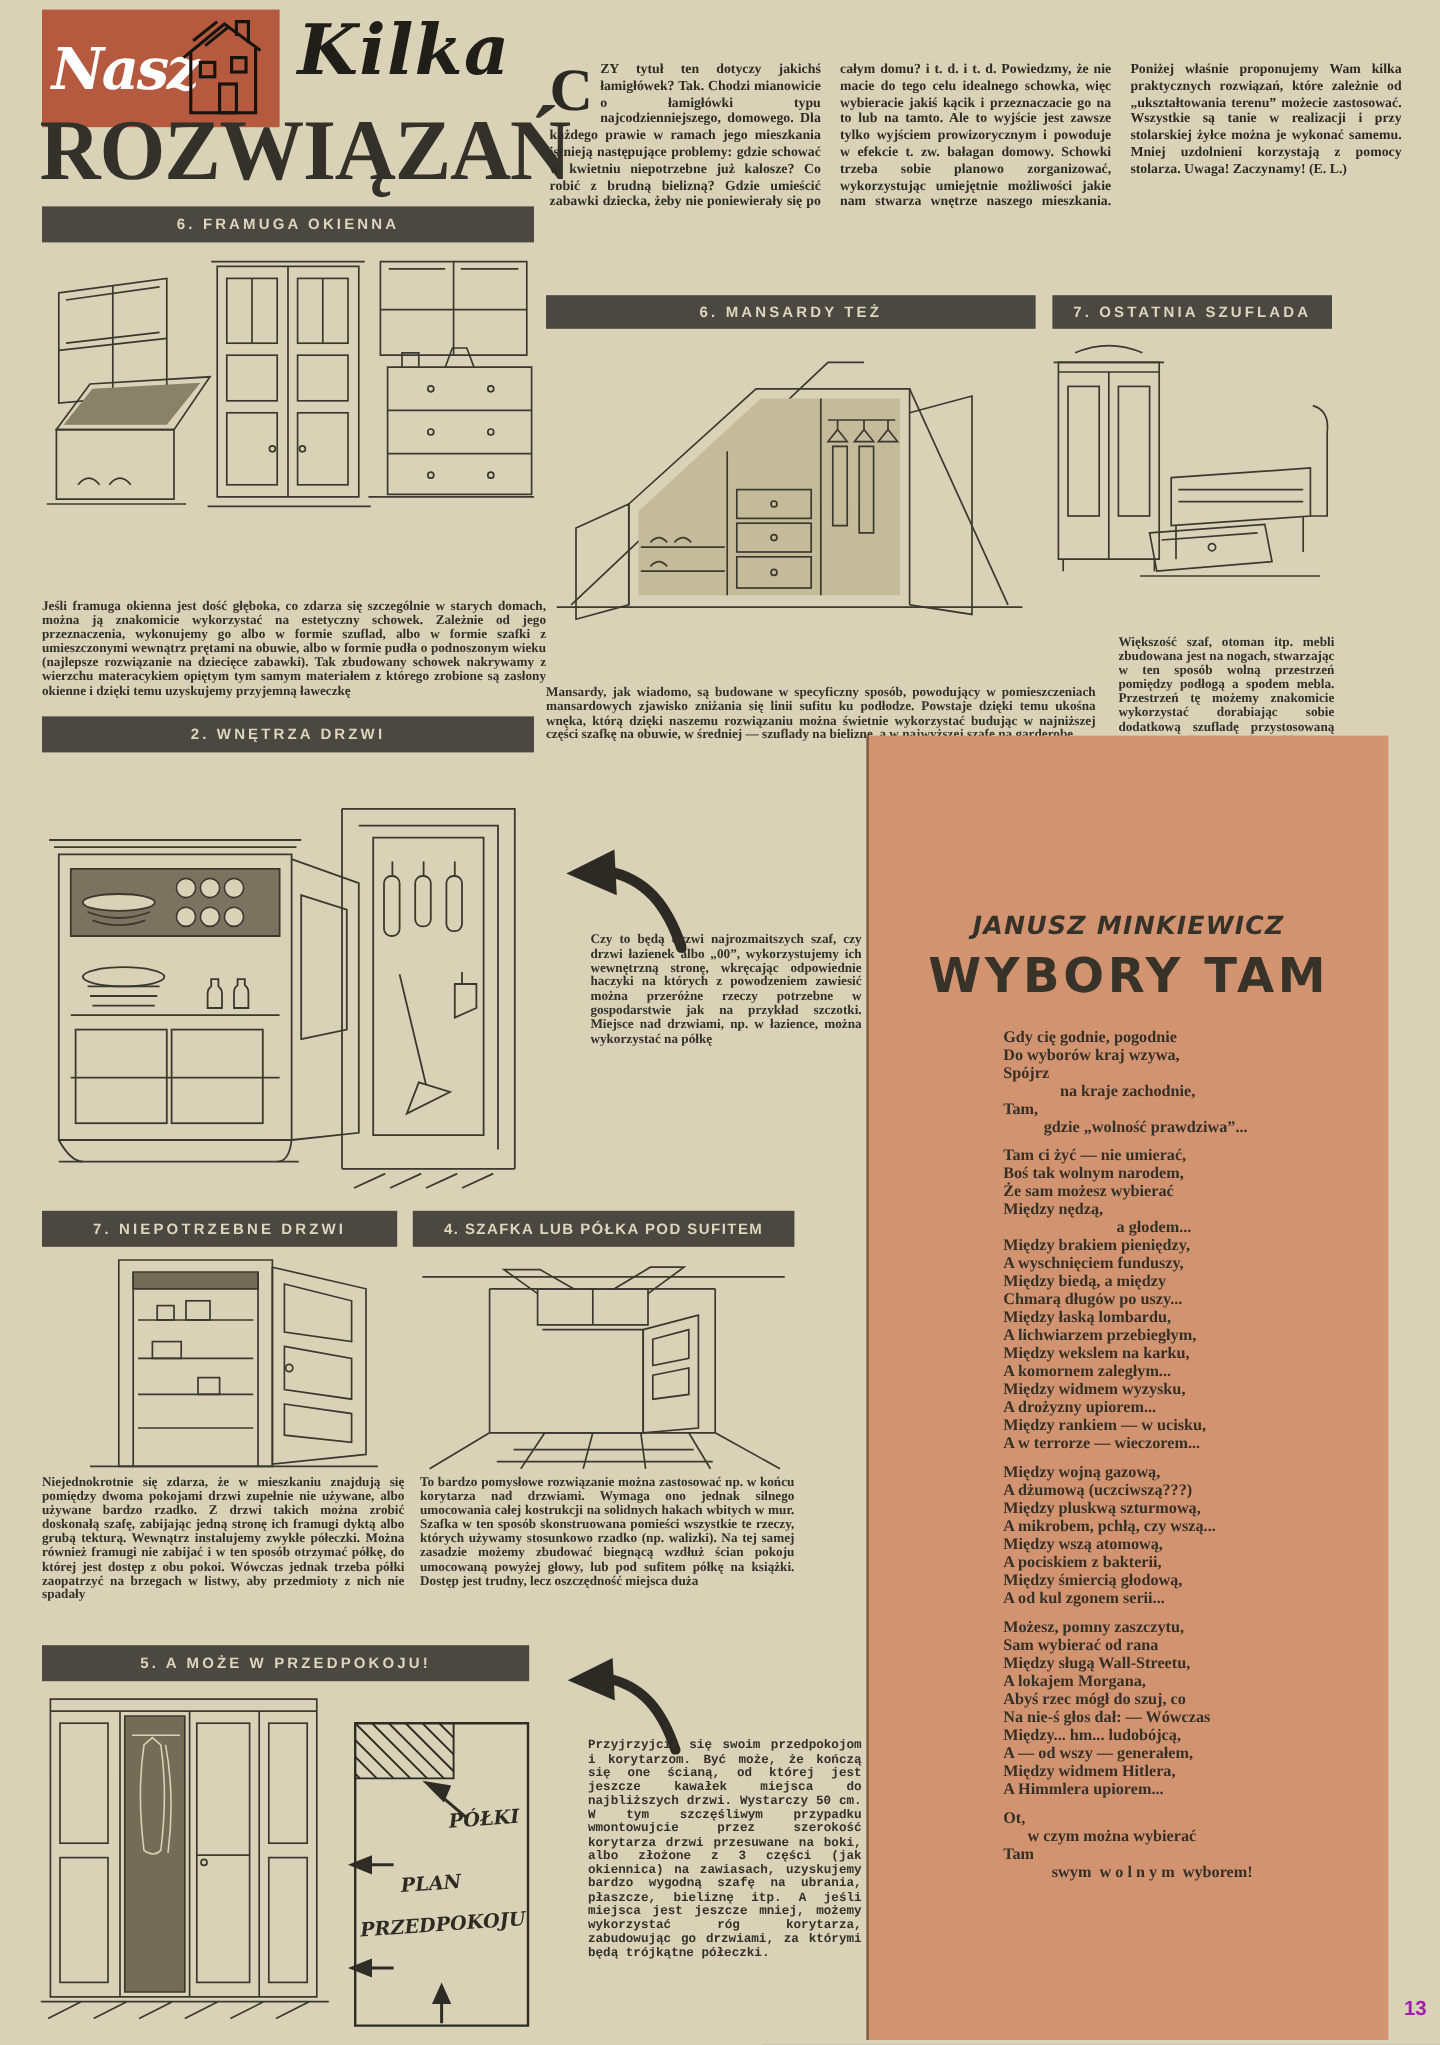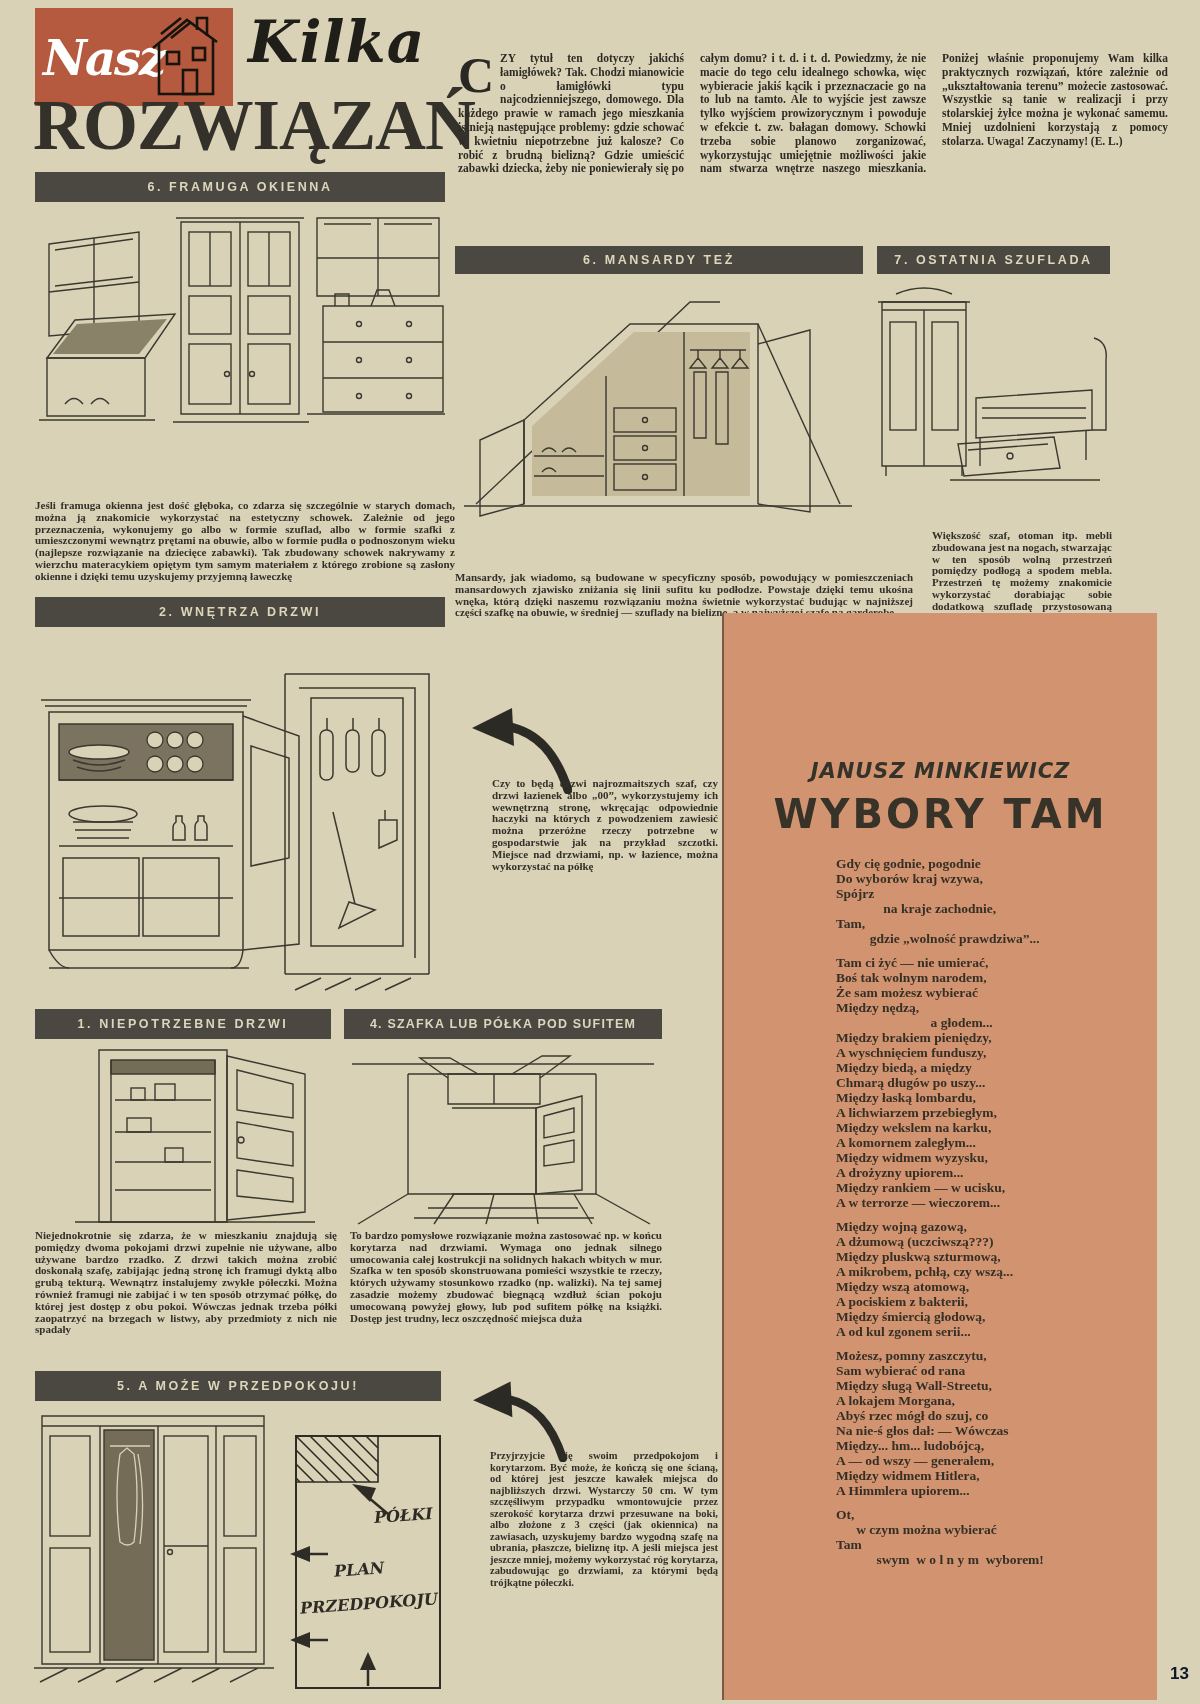--- a/index.html
+++ b/index.html
@@ -37,21 +37,21 @@
     column-count:3;column-gap:16px;color:#2e2b25;
   }
   .dropcap{
     float:left;font:bold 50px/42px "Liberation Serif", serif;color:#2a2822;
     margin:2px 6px 0 0;
   }
   .byline{font-weight:bold;white-space:nowrap;}
   .cap{
     font:bold 11px/11.8px "Liberation Serif", serif;text-align:justify;color:#33302a;
   }
-  .cap.small{font-size:10.5px;line-height:11.5px;}
+  .cap.small{font-size:10.5px;line-height:11.5px;font-family:Liberation Mono, monospace;}
   
   .poembox{
     left:722px;top:613px;width:393px;height:1087px;background:#d29470;
     border-left:2px solid rgba(46,42,34,.55);
     padding-left:40px;
   }
   .poem-author{
     position:absolute;left:0;top:146px;width:100%;text-align:center;
     font:bold italic 21px "DejaVu Sans", sans-serif;color:#35322a;letter-spacing:1px;
   }
@@ -63,21 +63,21 @@
     position:absolute;left:112px;top:243px;width:270px;
     font:bold 13.5px/15px "Liberation Serif", serif;color:#352f26;
   }
   .stanza{white-space:pre-wrap;margin:0 0 9px 0;}
   
   .plan-label{
     font:bold italic 16px "DejaVu Serif", serif;color:#2e2b25;transform:rotate(-4deg);
     white-space:nowrap;
   }
   .pagenum{
-    left:1170px;top:1664px;font:bold 17px "Liberation Sans", sans-serif;color:#0f172a;
+    left:1170px;top:1664px;font:bold 17px "Liberation Sans", sans-serif;color:#a21caf;
   }
   svg{display:block;}
 </style>
 </head>
 <body>
 
 <div id="page">
 
   <div class="abs logo-box">
     <div class="logo-word">Nasz</div>
@@ -98,21 +98,21 @@
 
   <div class="abs intro">
     <span class="dropcap">C</span><span>ZY tytuł ten dotyczy jakichś łamigłówek? Tak. Chodzi mianowicie o łamigłówki typu najcodzienniejszego, domowego. Dla każdego prawie w ramach jego mieszkania istnieją następujące problemy: gdzie schować w kwietniu niepotrzebne już kalosze? Co robić z brudną bielizną? Gdzie umieścić zabawki dziecka, żeby nie poniewierały się po całym domu? i t. d. i t. d. Powiedzmy, że nie macie do tego celu idealnego schowka, więc wybieracie jakiś kącik i przeznaczacie go na to lub na tamto. Ale to wyjście jest zawsze tylko wyjściem prowizorycznym i powoduje w efekcie t. zw. bałagan domowy. Schowki trzeba sobie planowo zorganizować, wykorzystując umiejętnie możliwości jakie nam stwarza wnętrze naszego mieszkania. Poniżej właśnie proponujemy Wam kilka praktycznych rozwiązań, które zależnie od „ukształtowania terenu” możecie zastosować. Wszystkie są tanie w realizacji i przy stolarskiej żyłce można je wykonać samemu. Mniej uzdolnieni korzystają z pomocy stolarza. Uwaga! Zaczynamy!</span>
     <span class="byline">(E. L.)</span>
   </div>
 
   <div class="abs bar" style="left:35px;top:172px;width:410px;height:30px">6. FRAMUGA OKIENNA</div>
   <div class="abs bar short" style="left:455px;top:246px;width:408px;height:28px">6. MANSARDY TEŻ</div>
   <div class="abs bar short" style="left:877px;top:246px;width:233px;height:28px">7. OSTATNIA SZUFLADA</div>
   <div class="abs bar" style="left:35px;top:597px;width:410px;height:30px">2. WNĘTRZA DRZWI</div>
-  <div class="abs bar" style="left:35px;top:1009px;width:296px;height:30px">1. NIEPOTRZEBNE DRZWI</div>
+  <div class="abs bar" style="left:35px;top:1009px;width:296px;height:30px">7. NIEPOTRZEBNE DRZWI</div>
   <div class="abs bar tight" style="left:344px;top:1009px;width:318px;height:30px">4. SZAFKA LUB PÓŁKA POD SUFITEM</div>
   <div class="abs bar" style="left:35px;top:1371px;width:406px;height:30px">5. A MOŻE W PRZEDPOKOJU!</div>
 
   <svg class="abs" style="left:35px;top:208px" width="412" height="286" viewBox="0 0 412 286">
     <g fill="none" stroke="#3b382f" stroke-width="1.4">
       <path d="M14,36 L104,24 L104,120 L14,128 Z"></path>
       <path d="M59,30 L59,124 M14,84 L104,74"></path>
       <path d="M20,42 L98,31 M20,78 L98,69"></path>
       <path d="M18,146 L42,116 L132,111 L104,146 Z" fill="#8a8268" stroke="none"></path>
       <path d="M12,150 h98 v58 h-98 z"></path>

